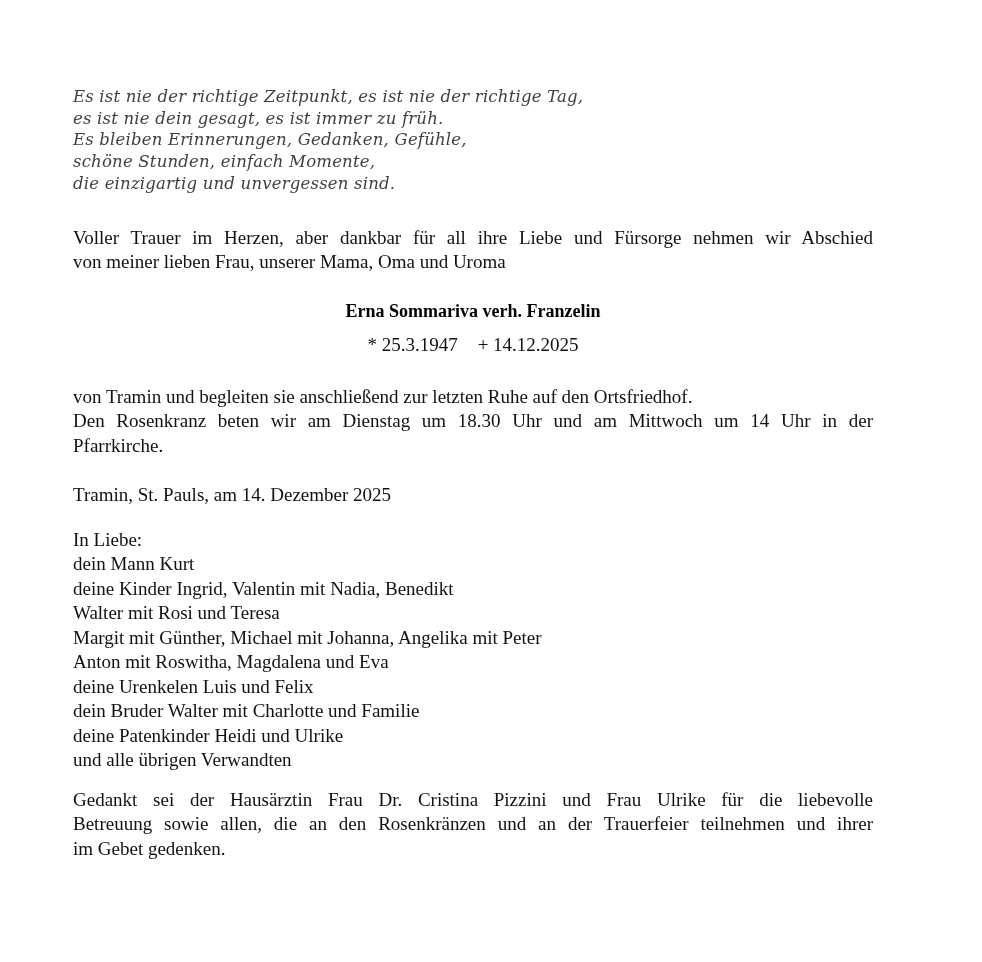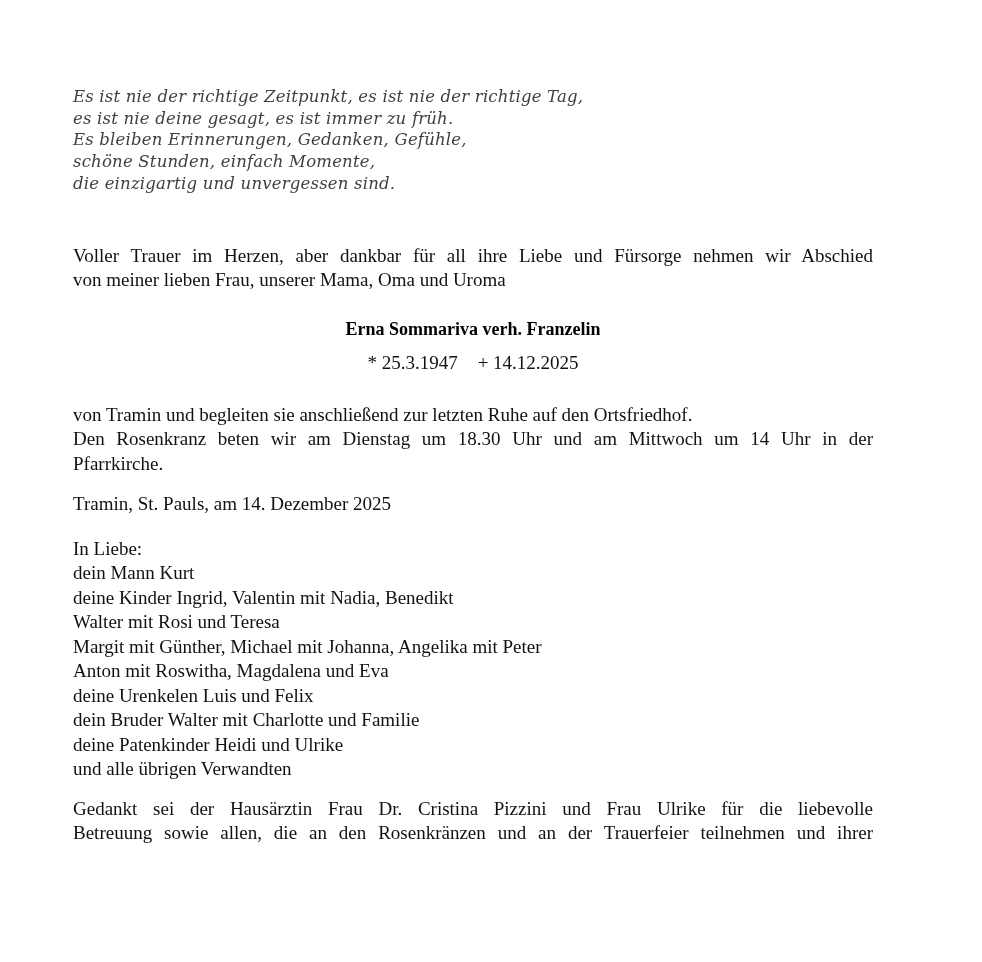--- a/index.html
+++ b/index.html
@@ -36,53 +36,53 @@
   }
   
   .body-line, .para-line {
     font-size: 19px;
     line-height: 24.5px;
   }
   .jl {
     text-align: justify;
     text-align-last: justify;
   }
-  .intro { margin-top: 49px; }
+  .intro { margin-top: 31px; }
   .name {
     margin-top: 20px;
     text-align: center;
     font-weight: bold;
     font-size: 18px;
     line-height: 32px;
     color: #000000;
   }
   .dates {
     margin-top: 6px;
     text-align: center;
     font-size: 19px;
     line-height: 24px;
   }
   .dates .gap {
     display: inline-block;
     width: 20px;
   }
   .funeral { margin-top: 28px; }
-  .dateline { margin-top: 16px; }
+  .dateline { margin-top: 25px; }
   .mourners { margin-top: 20px; }
   .thanks { margin-top: 15px; }
 </style>
 </head>
 <body>
 
 <div class="page">
   <div class="content">
 
     <div class="poem">
       <div>Es ist nie der richtige Zeitpunkt, es ist nie der richtige Tag,</div>
-      <div>es ist nie deine gesagt, es ist immer zu früh.</div>
+      <div>es ist nie dein gesagt, es ist immer zu früh.</div>
       <div>Es bleiben Erinnerungen, Gedanken, Gefühle,</div>
       <div>schöne Stunden, einfach Momente,</div>
       <div>die einzigartig und unvergessen sind.</div>
     </div>
 
     <div class="intro">
       <div class="para-line jl">Voller Trauer im Herzen, aber dankbar für all ihre Liebe und Fürsorge nehmen wir Abschied</div>
       <div class="para-line">von meiner lieben Frau, unserer Mama, Oma und Uroma</div>
     </div>
 
@@ -109,16 +109,17 @@
       <div class="body-line">Anton mit Roswitha, Magdalena und Eva</div>
       <div class="body-line">deine Urenkelen Luis und Felix</div>
       <div class="body-line">dein Bruder Walter mit Charlotte und Familie</div>
       <div class="body-line">deine Patenkinder Heidi und Ulrike</div>
       <div class="body-line">und alle übrigen Verwandten</div>
     </div>
 
     <div class="thanks">
       <div class="para-line jl">Gedankt sei der Hausärztin Frau Dr. Cristina Pizzini und Frau Ulrike für die liebevolle</div>
       <div class="para-line jl">Betreuung sowie allen, die an den Rosenkränzen und an der Trauerfeier teilnehmen und ihrer</div>
+      <div class="para-line">im Gebet gedenken.</div>
     </div>
 
   </div>
 </div>
 
 </body></html>

